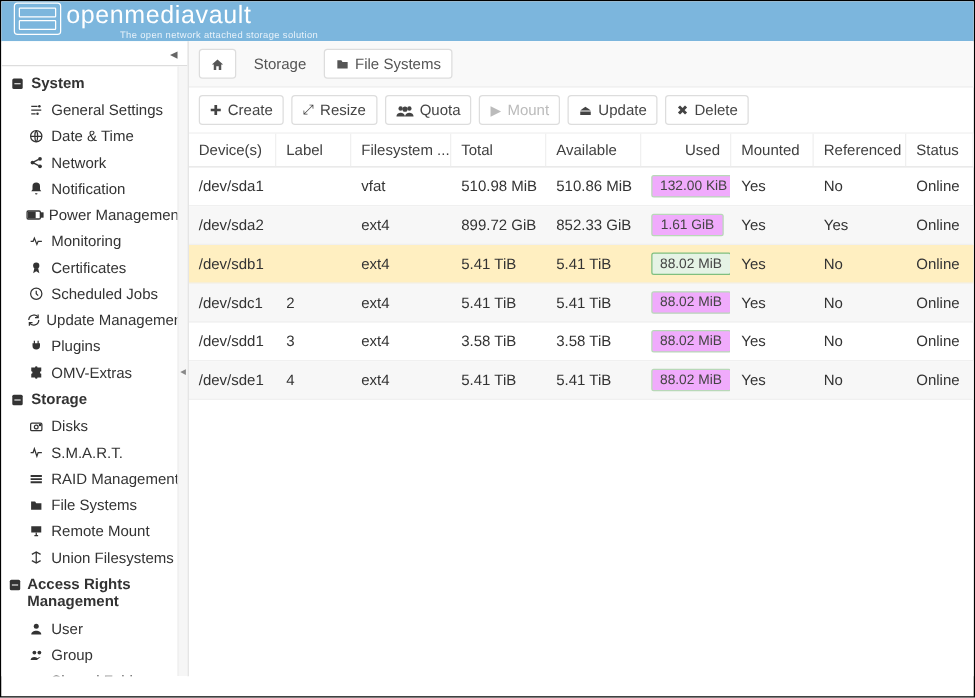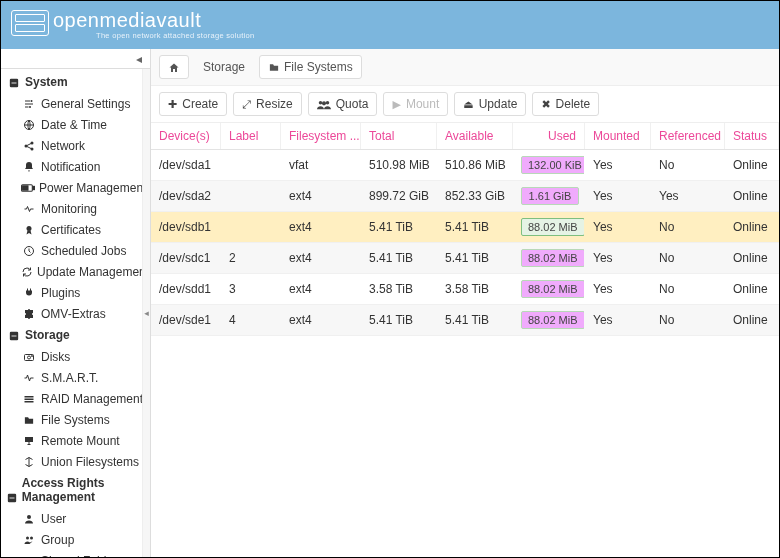--- a/index.html
+++ b/index.html
@@ -1,45 +1,45 @@
 <!DOCTYPE html>
 <html><head>
 <meta charset="utf-8">
 <style>
   * { box-sizing: border-box; margin: 0; padding: 0; }
   body { font-family: Arial, Helvetica, sans-serif; font-size: 12px; color: #333; background: #fff; width: 780px; height: 558px; overflow: hidden; border: 1px solid #000; }
-  .banner { background: #7cb6dd; height: 48px; display: flex; align-items: center; padding-left: 10px; }
+  .banner { background: #7cb6dd; height: 32px; display: flex; align-items: center; padding-left: 10px; }
   .logo-box { display: flex; align-items: flex-start; color: #fff; }
   .logo-img { width: 38px; height: 26px; border: 1px solid #fff; border-radius: 3px; margin-right: 4px; position: relative; background: transparent;}
   .logo-img::before, .logo-img::after { content: ""; position: absolute; left: 3px; right: 3px; height: 6px; border: 1px solid #fff; border-radius: 1px; }
   .logo-img::before { top: 3px; }
   .logo-img::after { bottom: 3px; }
   .logo-title { font-family: Arial, sans-serif; font-size: 20px; font-weight: 300; letter-spacing: 0.5px; line-height: 1; color: #fff; }
   .logo-sub { font-size: 7.5px; color: #e8f2fa; margin-top: 1px; letter-spacing: 0.3px; margin-left: 43px;}
   .main { display: flex; height: calc(100% - 48px); }
   .sidebar { width: 150px; border-right: 1px solid #ddd; background: #fff; overflow: hidden; position: relative; }
   .collapse-top { height: 20px; border-bottom: 1px solid #ddd; display: flex; align-items: center; justify-content: flex-end; padding-right: 8px; color:#666;}
   .nav { padding: 2px 0; }
-  .nav-group-head { display: flex; align-items: flex-end; padding: 4px 6px; font-weight: bold; font-size: 12px; color:#333;}
+  .nav-group-head { display: flex; align-items: flex-start; padding: 4px 6px; font-weight: bold; font-size: 12px; color:#333;}
   .nav-group-head .ic { width: 14px; text-align: center; margin-right: 4px; font-size:12px;}
   .nav-item { display: flex; align-items: flex-start; padding: 3.5px 6px 3.5px 20px; cursor: pointer; font-size: 12px; color:#333; white-space: nowrap; overflow:hidden;}
   .nav-item .ic { width: 16px; text-align: center; margin-right: 4px; color:#333; font-size: 12px;}
   .collapse-side { position: absolute; top: 20px; bottom: 0; right: 0; width: 8px; background: #f6f6f6; cursor: pointer; border-left:1px solid #eee;}
   .collapse-side span { position: absolute; top: 50%; left: 50%; transform: translate(-50%,-50%); font-size:9px; color:#888;}
   .content { flex: 1; background: #fff; display: flex; flex-direction: column; overflow:hidden;}
   .crumbbar { display: flex; align-items: center; padding: 6px 8px; gap: 6px; border-bottom: 1px solid #eee; background:#f9f9f9;}
   .crumb { background: #fff; border: 1px solid #ddd; border-radius: 3px; padding: 4px 8px; font-size: 12px; display: inline-flex; align-items:center; gap:4px; color:#555; cursor:pointer;}
   .crumb.plain { border:none; background:transparent; cursor:default;}
   .toolbar { display: flex; align-items: center; padding: 6px 8px; gap: 6px; border-bottom: 1px solid #eee;}
   .btn { background: #fff; border: 1px solid #ddd; border-radius: 3px; padding: 4px 8px; font-size: 12px; display: inline-flex; align-items:center; gap:5px; color:#444; cursor:pointer;}
   .btn.disabled { color: #bbb; cursor:default;}
   .btn .bi { font-size: 11px; }
   .gridhead { display: flex; background: #fff; border-bottom: 1px solid #e3e3e3; }
   .gridhead div, .row div.cell { padding: 6px 8px; font-size: 12px; border-right: 1px solid #f0f0f0; text-align:left; overflow:hidden; white-space:nowrap;}
-  .gridhead div { color: #ec4899; font-weight: normal; }
+  .gridhead div { color: #404040; font-weight: normal; }
   .col-device{width:70px;} .col-label{width:60px;} .col-fs{width:80px;} .col-total{width:76px;} .col-avail{width:76px;} .col-used{width:72px; text-align:right;} .col-mounted{width:66px;} .col-ref{width:74px;} .col-status{flex:1;}
   .gridhead .col-used{ text-align:right;}
   .row { display:flex; border-bottom: 1px solid #f0f0f0; align-items:center;}
   .row:nth-child(even){ background:#f7f7f7;}
   .row.selected { background:#ffefc1 !important;}
   .row div.cell{ border-right: 1px solid transparent;}
   .used-pill { display:inline-block; border:1px solid #b8d8b8; background:#f0abfc; padding:2px 6px; border-radius:2px; color:#444; font-size:11px; min-width:58px; text-align:center;}
   .row.selected .used-pill{ border-color:#7fbf7f; background:#e5f3e5;}
   svg{ display:inline-block; vertical-align:middle;}
 </style>

